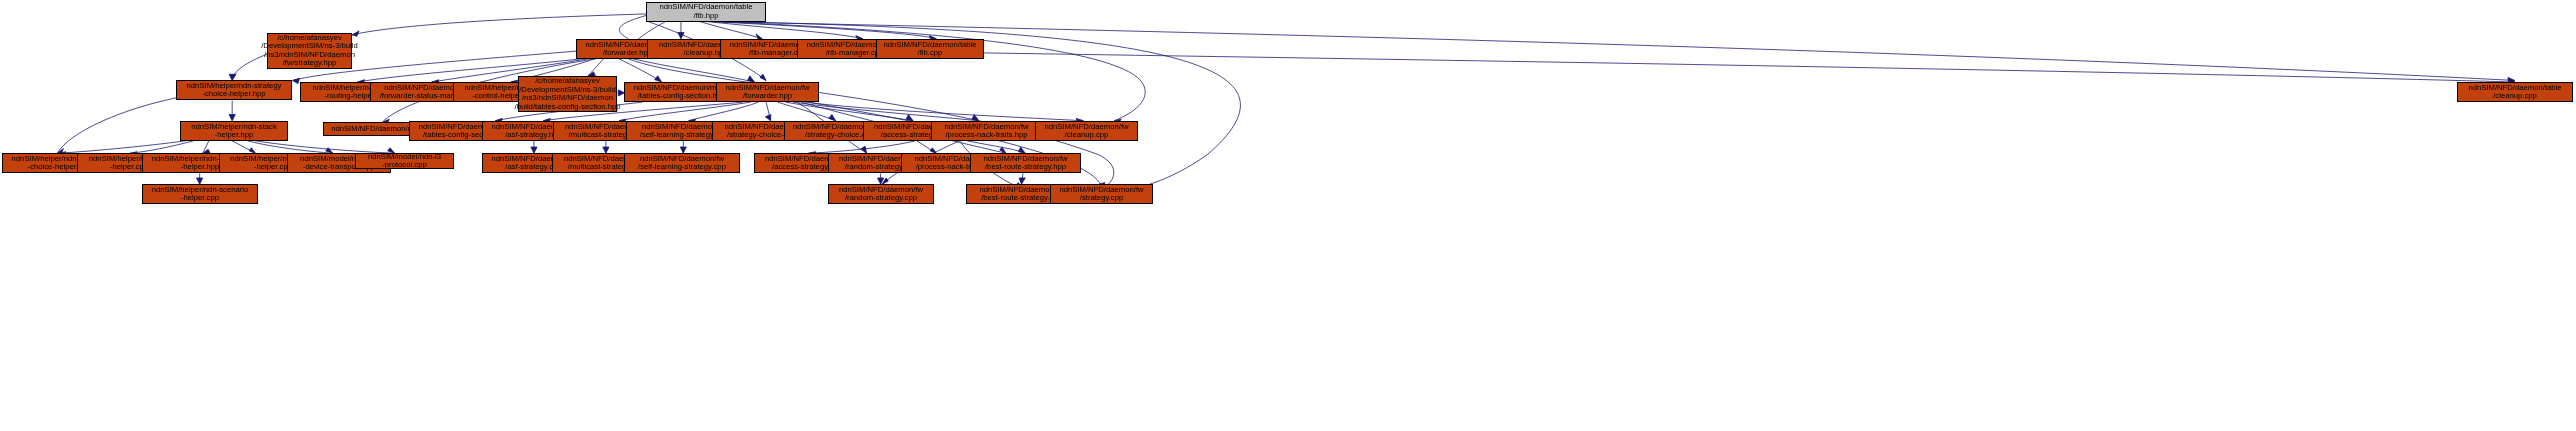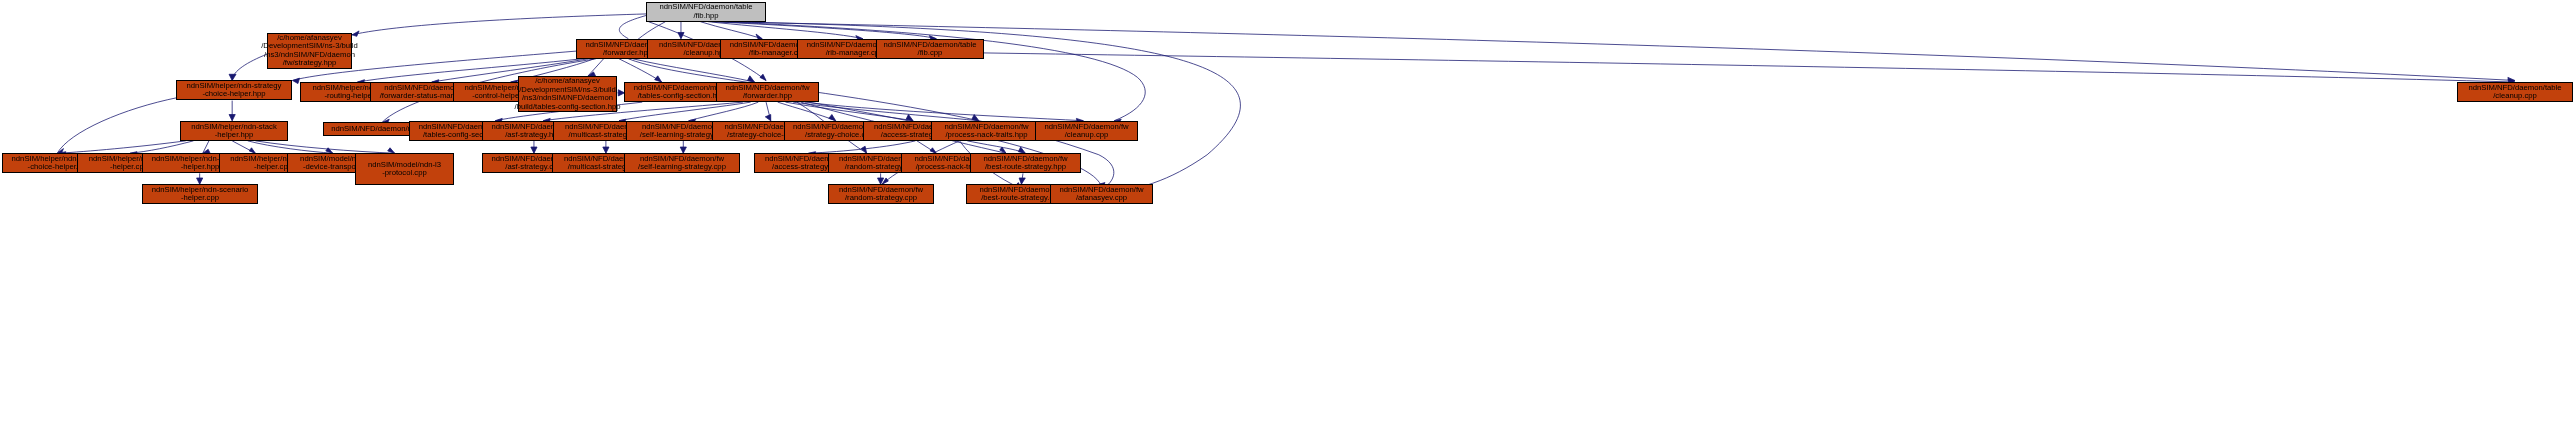--- a/index.html
+++ b/index.html
@@ -161,26 +161,26 @@
     <div class="node" style="left: 712px; top: 121px; width: 118px; height: 20px;"><span>ndnSIM/NFD/daemon/table</span><span>/strategy-choice-entry.cpp</span></div>
     <div class="node" style="left: 784px; top: 121px; width: 111px; height: 20px;"><span>ndnSIM/NFD/daemon/table</span><span>/strategy-choice.cpp</span></div>
     <div class="node" style="left: 863px; top: 121px; width: 106px; height: 20px;"><span>ndnSIM/NFD/daemon/fw</span><span>/access-strategy.hpp</span></div>
     <div class="node" style="left: 931px; top: 121px; width: 111px; height: 20px;"><span>ndnSIM/NFD/daemon/fw</span><span>/process-nack-traits.hpp</span></div>
     <div class="node" style="left: 1035px; top: 121px; width: 103px; height: 20px;"><span>ndnSIM/NFD/daemon/fw</span><span>/cleanup.cpp</span></div>
     <div class="node" style="left: 1.5px; top: 153px; width: 115px; height: 20px;"><span>ndnSIM/helper/ndn-strategy</span><span>-choice-helper.cpp</span></div>
     <div class="node" style="left: 77px; top: 153px; width: 104px; height: 20px;"><span>ndnSIM/helper/ndn-app</span><span>-helper.cpp</span></div>
     <div class="node" style="left: 142px; top: 153px; width: 116px; height: 20px;"><span>ndnSIM/helper/ndn-scenario</span><span>-helper.hpp</span></div>
     <div class="node" style="left: 219px; top: 153px; width: 108px; height: 20px;"><span>ndnSIM/helper/ndn-stack</span><span>-helper.cpp</span></div>
     <div class="node" style="left: 287px; top: 153px; width: 104px; height: 20px;"><span>ndnSIM/model/ndn-net</span><span>-device-transport.cpp</span></div>
-    <div class="node" style="left: 355px; top: 153px; width: 99px; height: 32px;"><span>ndnSIM/model/ndn-l3</span><span>-protocol.cpp</span></div>
+    <div class="node" style="left: 355px; top: 153px; width: 99px; height: 16px;"><span>ndnSIM/model/ndn-l3</span><span>-protocol.cpp</span></div>
     <div class="node" style="left: 482px; top: 153px; width: 103px; height: 20px;"><span>ndnSIM/NFD/daemon/fw</span><span>/asf-strategy.cpp</span></div>
     <div class="node" style="left: 552px; top: 153px; width: 108px; height: 20px;"><span>ndnSIM/NFD/daemon/fw</span><span>/multicast-strategy.cpp</span></div>
     <div class="node" style="left: 624px; top: 153px; width: 116px; height: 20px;"><span>ndnSIM/NFD/daemon/fw</span><span>/self-learning-strategy.cpp</span></div>
     <div class="node" style="left: 754px; top: 153px; width: 106px; height: 20px;"><span>ndnSIM/NFD/daemon/fw</span><span>/access-strategy.cpp</span></div>
     <div class="node" style="left: 828px; top: 153px; width: 106px; height: 20px;"><span>ndnSIM/NFD/daemon/fw</span><span>/random-strategy.hpp</span></div>
     <div class="node" style="left: 901px; top: 153px; width: 111px; height: 20px;"><span>ndnSIM/NFD/daemon/fw</span><span>/process-nack-traits.cpp</span></div>
     <div class="node" style="left: 970px; top: 153px; width: 111px; height: 20px;"><span>ndnSIM/NFD/daemon/fw</span><span>/best-route-strategy.hpp</span></div>
     <div class="node" style="left: 142px; top: 184px; width: 116px; height: 20px;"><span>ndnSIM/helper/ndn-scenario</span><span>-helper.cpp</span></div>
     <div class="node" style="left: 828px; top: 184px; width: 106px; height: 20px;"><span>ndnSIM/NFD/daemon/fw</span><span>/random-strategy.cpp</span></div>
     <div class="node" style="left: 966px; top: 184px; width: 111px; height: 20px;"><span>ndnSIM/NFD/daemon/fw</span><span>/best-route-strategy.cpp</span></div>
-    <div class="node" style="left: 1050px; top: 184px; width: 103px; height: 20px;"><span>ndnSIM/NFD/daemon/fw</span><span>/afanasyev.cpp</span></div>
+    <div class="node" style="left: 1050px; top: 184px; width: 103px; height: 20px;"><span>ndnSIM/NFD/daemon/fw</span><span>/strategy.cpp</span></div>
   </div>
 
 
 </body></html>

